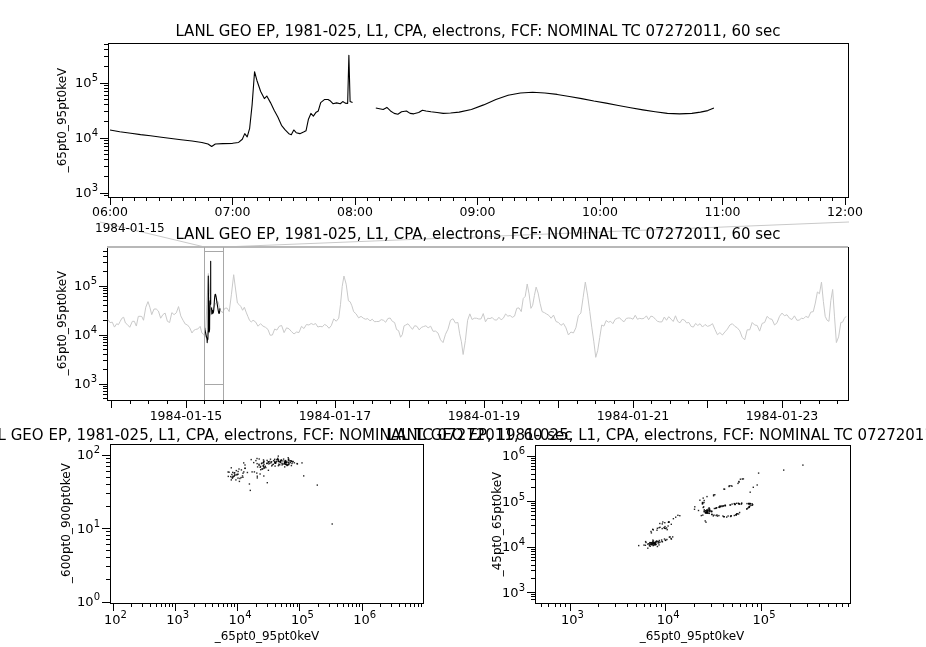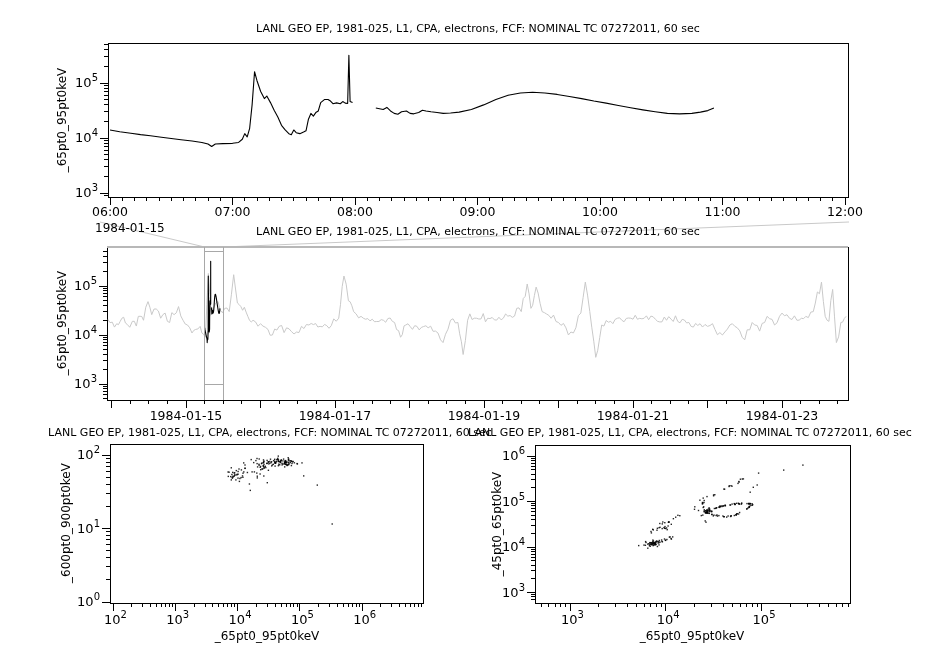--- a/index.html
+++ b/index.html
@@ -1,20 +1,20 @@
 <!DOCTYPE html>
 <html><head>
 <meta charset="utf-8">
 <style>
   html,body{margin:0;padding:0;background:#ffffff;}
   #stage{position:relative;width:926px;height:647px;background:#fff;overflow:hidden;
          font-family:"DejaVu Sans",sans-serif;color:#000;}
   #fig{position:absolute;left:0;top:0;}
   .lbl{position:absolute;white-space:nowrap;font-size:11px;color:#000;}
-  .title{font-size:11px;transform:translateX(-50%);}
+  .title{font-size:15px;transform:translateX(-50%);}
   .datelbl{font-size:12px;}
   .axname{font-size:12px;}
   .yrot{transform:translate(-50%,-50%) rotate(-90deg);}
   .xcenter{transform:translateX(-50%);}
 </style>
 </head>
 <body>
 
 <div id="stage">
   <svg id="fig" width="926" height="647">

